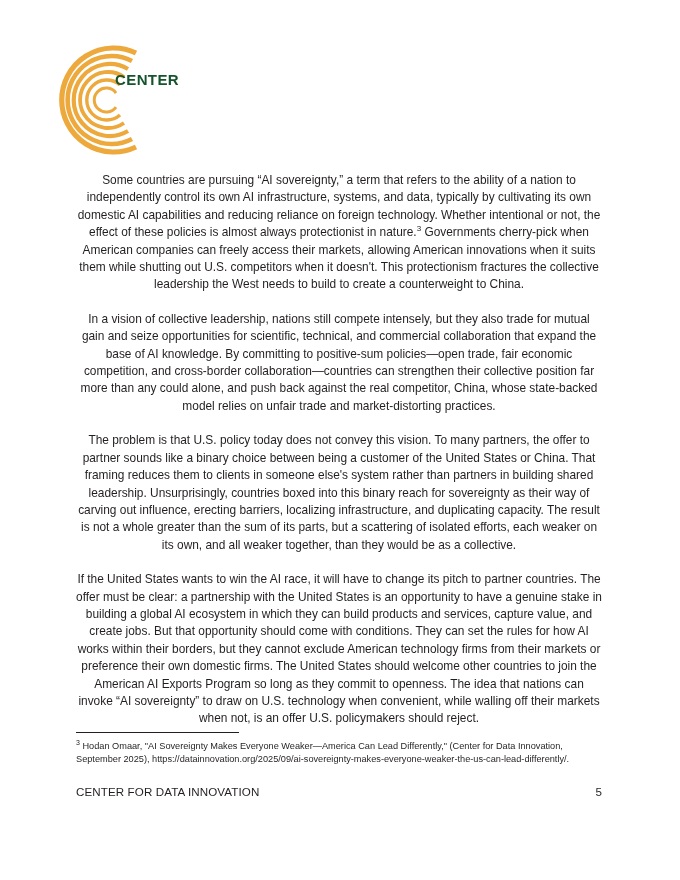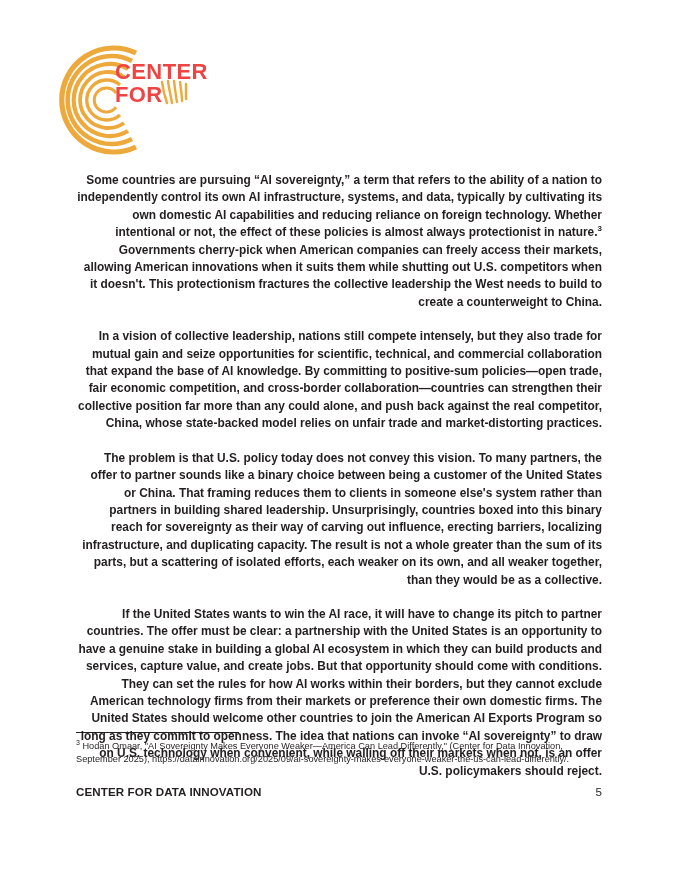--- a/index.html
+++ b/index.html
@@ -39,25 +39,26 @@
   .logo-wordmark {
     position: absolute;
     left: 75px;
     top: 15px;
     width: 130px;
     height: 92px;
   }
   .logo-line {
     font-family: "Liberation Sans", sans-serif;
     font-weight: bold;
-    font-size: 22px;
+    font-size: 15px;
     letter-spacing: 0.4px;
     line-height: 23px;
-    color: #ef4444;
+    color: #14532d;
     white-space: nowrap;
+    margin-top: 8px;
   }
   .logo-line.for-row {
     position: relative;
   }
   .logo-flame {
     position: absolute;
     left: 44px;
     top: -4px;
     width: 30px;
     height: 26px;
@@ -78,22 +79,21 @@
     line-height: 14.6px;
     letter-spacing: 0.15px;
     margin: 0 0 5px 0;
   }
   .body-par {
     font-family: "Liberation Sans", sans-serif;
     font-size: 11.9px;
     line-height: 17.4px;
     color: #231f20;
     margin: 0 0 17px 0;
-    text-align: right;
-    font-weight: bold;
+    text-align: center;
   }
   .body-par:last-child {
     margin-bottom: 0;
   }
   sup.fn-ref {
     font-size: 8px;
     vertical-align: super;
     line-height: 0;
   }
 
@@ -132,21 +132,20 @@
     display: flex;
     justify-content: space-between;
     align-items: baseline;
   }
   .footer-title {
     font-family: "Liberation Sans", sans-serif;
     font-size: 11.6px;
     line-height: 14px;
     color: #231f20;
     letter-spacing: 0.1px;
-    font-weight: bold;
   }
   .footer-page {
     font-family: "Liberation Sans", sans-serif;
     font-size: 11.6px;
     line-height: 14px;
     color: #231f20;
   }
 </style>
 </head>
 <body>
@@ -161,32 +160,20 @@
         <path d="M 92 16 A 44 44 0 1 0 92 94" stroke-width="4.6"></path>
         <path d="M 88 24 A 36 36 0 1 0 88 86" stroke-width="4.2"></path>
         <path d="M 84 32 A 28 28 0 1 0 84 78" stroke-width="3.8"></path>
         <path d="M 80 40 A 20 20 0 1 0 80 70" stroke-width="3.4"></path>
         <path d="M 76 48 A 12 12 0 1 0 76 62" stroke-width="3.0"></path>
       </g>
     </svg>
 
     <div class="logo-wordmark">
       <div class="logo-line">CENTER</div>
-      <div class="logo-line for-row">
-        <span>FOR</span>
-        <svg class="logo-flame" viewBox="0 0 30 26" xmlns="http://www.w3.org/2000/svg">
-          <g fill="none" stroke="#eda93c" stroke-width="2.4" stroke-linecap="round">
-            <path d="M 3 3 C 4 11 6 18 8 24"></path>
-            <path d="M 9 2 C 10 10 12 18 13 24"></path>
-            <path d="M 15 2 C 16 10 17 18 18 23"></path>
-            <path d="M 21 3 C 22 10 23 17 23 22"></path>
-            <path d="M 27 5 C 27 11 27 16 27 20"></path>
-          </g>
-        </svg>
-      </div>
     </div>
   </div>
 
   <div class="content">
 
 
     <p class="body-par"><span>Some countries are pursuing “AI sovereignty,” a term that refers to the ability of a nation to independently control its own AI infrastructure, systems, and data, typically by cultivating its own domestic AI capabilities and reducing reliance on foreign technology. Whether intentional or not, the effect of these policies is almost always protectionist in nature.</span><sup class="fn-ref">3</sup><span> Governments cherry-pick when American companies can freely access their markets, allowing American innovations when it suits them while shutting out U.S. competitors when it doesn't. This protectionism fractures the collective leadership the West needs to build to create a counterweight to China.</span></p>
 
     <p class="body-par">In a vision of collective leadership, nations still compete intensely, but they also trade for mutual gain and seize opportunities for scientific, technical, and commercial collaboration that expand the base of AI knowledge. By committing to positive-sum policies—open trade, fair economic competition, and cross-border collaboration—countries can strengthen their collective position far more than any could alone, and push back against the real competitor, China, whose state-backed model relies on unfair trade and market-distorting practices.</p>
 

